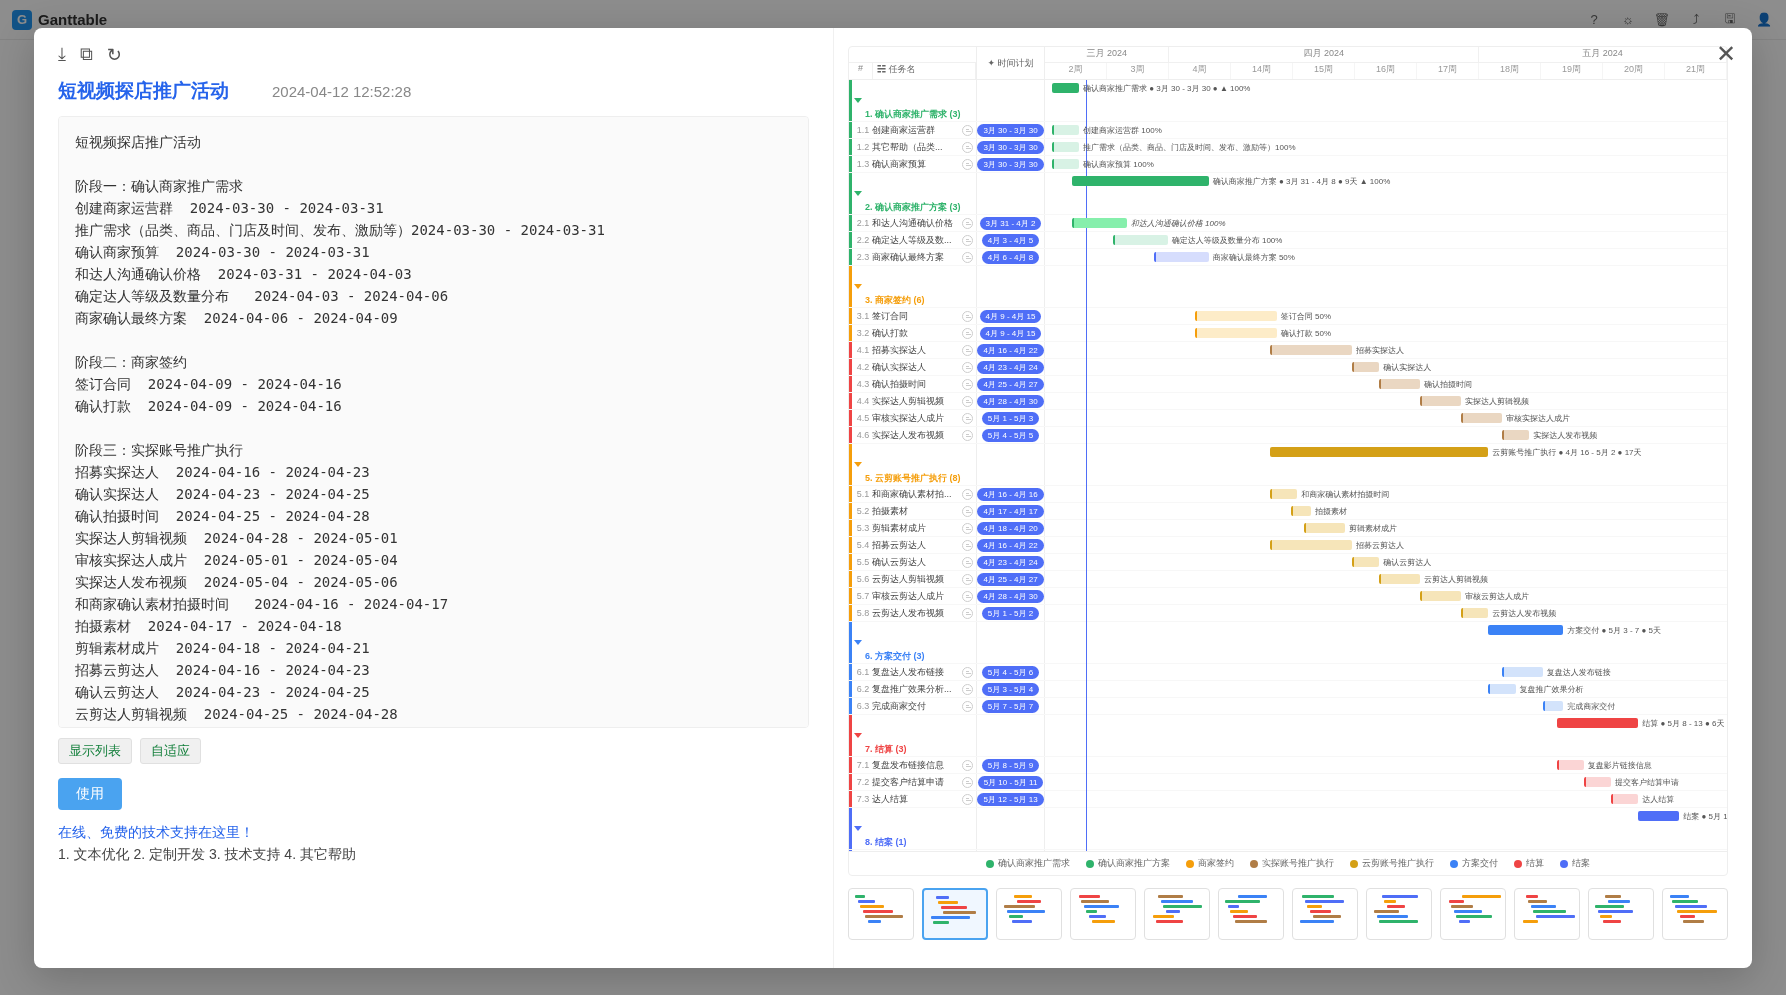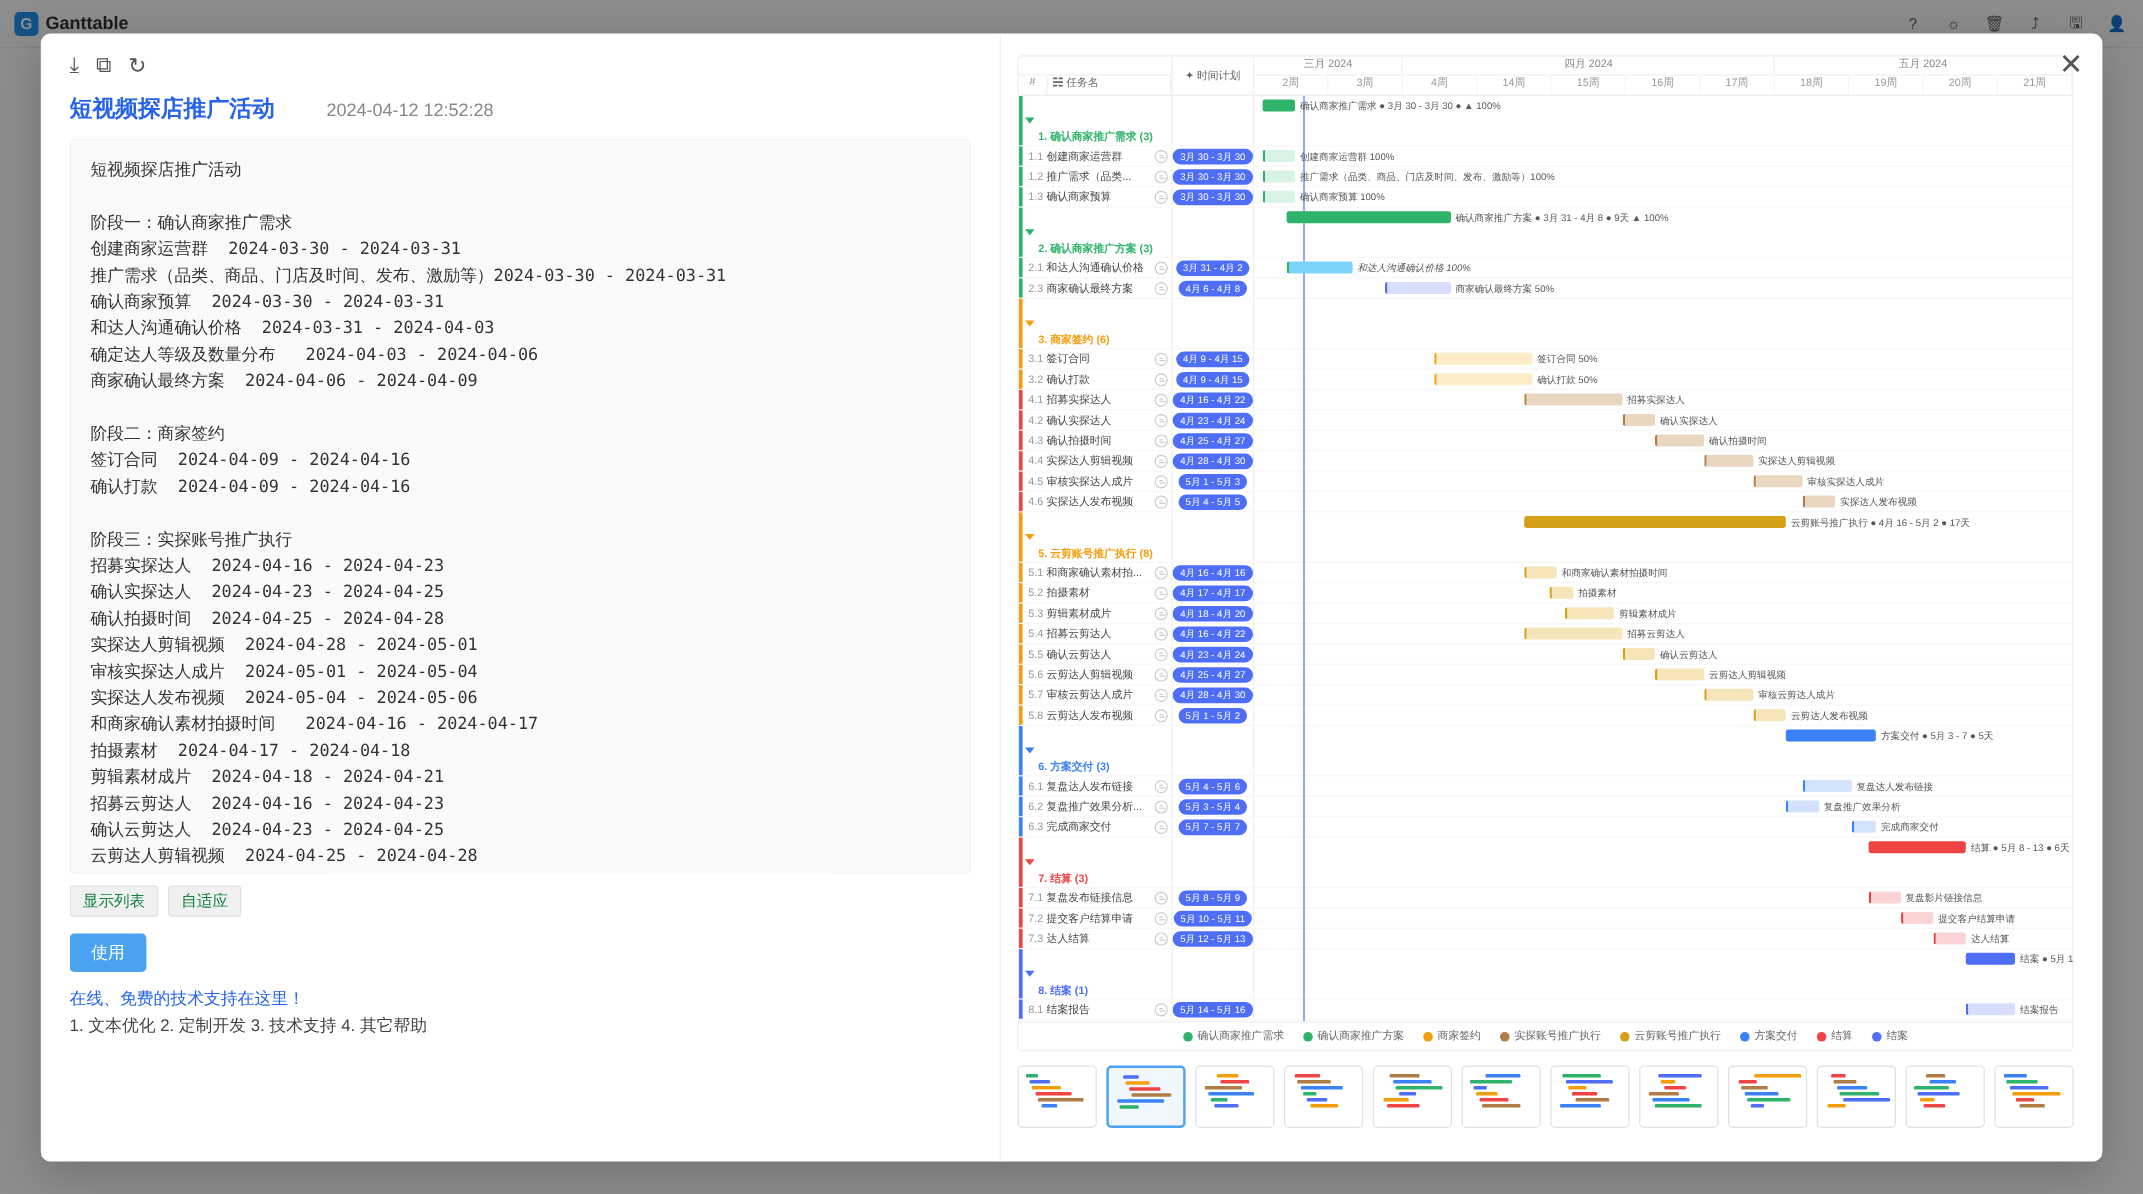--- a/index.html
+++ b/index.html
@@ -218,21 +218,21 @@
               <div class="g-right">
                 <div class="g-bar" style="left: 1%; width: 4%; background: rgb(216, 242, 229); border-left: 2px solid rgb(47, 179, 107);">
                   <span class="g-bar-label">创建商家运营群 100%</span>
                 </div>
               </div>
             </div>
             <div class="g-row">
               <div class="g-left">
                 <div class="g-color" style="background: rgb(47, 179, 107);"></div>
                 <div class="g-num">1.2</div>
-                <div class="g-name">推广需求（品类...</div>
+                <div class="g-name">其它帮助（品类...</div>
                 <div class="g-bubble"></div>
               </div>
               <div class="g-extra">
                 <div class="g-pill">3月 30 - 3月 30</div>
               </div>
               <div class="g-right">
                 <div class="g-bar" style="left: 1%; width: 4%; background: rgb(216, 242, 229); border-left: 2px solid rgb(47, 179, 107);">
                   <span class="g-bar-label">推广需求（品类、商品、门店及时间、发布、激励等）100%</span>
                 </div>
               </div>
@@ -270,22 +270,38 @@
               <div class="g-left">
                 <div class="g-color" style="background: rgb(47, 179, 107);"></div>
                 <div class="g-num">2.1</div>
                 <div class="g-name">和达人沟通确认价格</div>
                 <div class="g-bubble"></div>
               </div>
               <div class="g-extra">
                 <div class="g-pill">3月 31 - 4月 2</div>
               </div>
               <div class="g-right">
-                <div class="g-bar" style="left: 4%; width: 8%; background: #7dd3fc; border-left: 2px solid rgb(47, 179, 107); font-style: italic;">
+                <div class="g-bar" style="left: 4%; width: 8%; background: #86efac; border-left: 2px solid rgb(47, 179, 107); font-style: italic;">
                   <span class="g-bar-label">和达人沟通确认价格 100%</span>
+                </div>
+              </div>
+            </div>
+            <div class="g-row">
+              <div class="g-left">
+                <div class="g-color" style="background: rgb(47, 179, 107);"></div>
+                <div class="g-num">2.2</div>
+                <div class="g-name">确定达人等级及数...</div>
+                <div class="g-bubble"></div>
+              </div>
+              <div class="g-extra">
+                <div class="g-pill">4月 3 - 4月 5</div>
+              </div>
+              <div class="g-right">
+                <div class="g-bar" style="left: 10%; width: 8%; background: rgb(216, 242, 229); border-left: 2px solid rgb(47, 179, 107);">
+                  <span class="g-bar-label">确定达人等级及数量分布 100%</span>
                 </div>
               </div>
             </div>
             <div class="g-row">
               <div class="g-left">
                 <div class="g-color" style="background: rgb(47, 179, 107);"></div>
                 <div class="g-num">2.3</div>
                 <div class="g-name">商家确认最终方案</div>
                 <div class="g-bubble"></div>
               </div>

